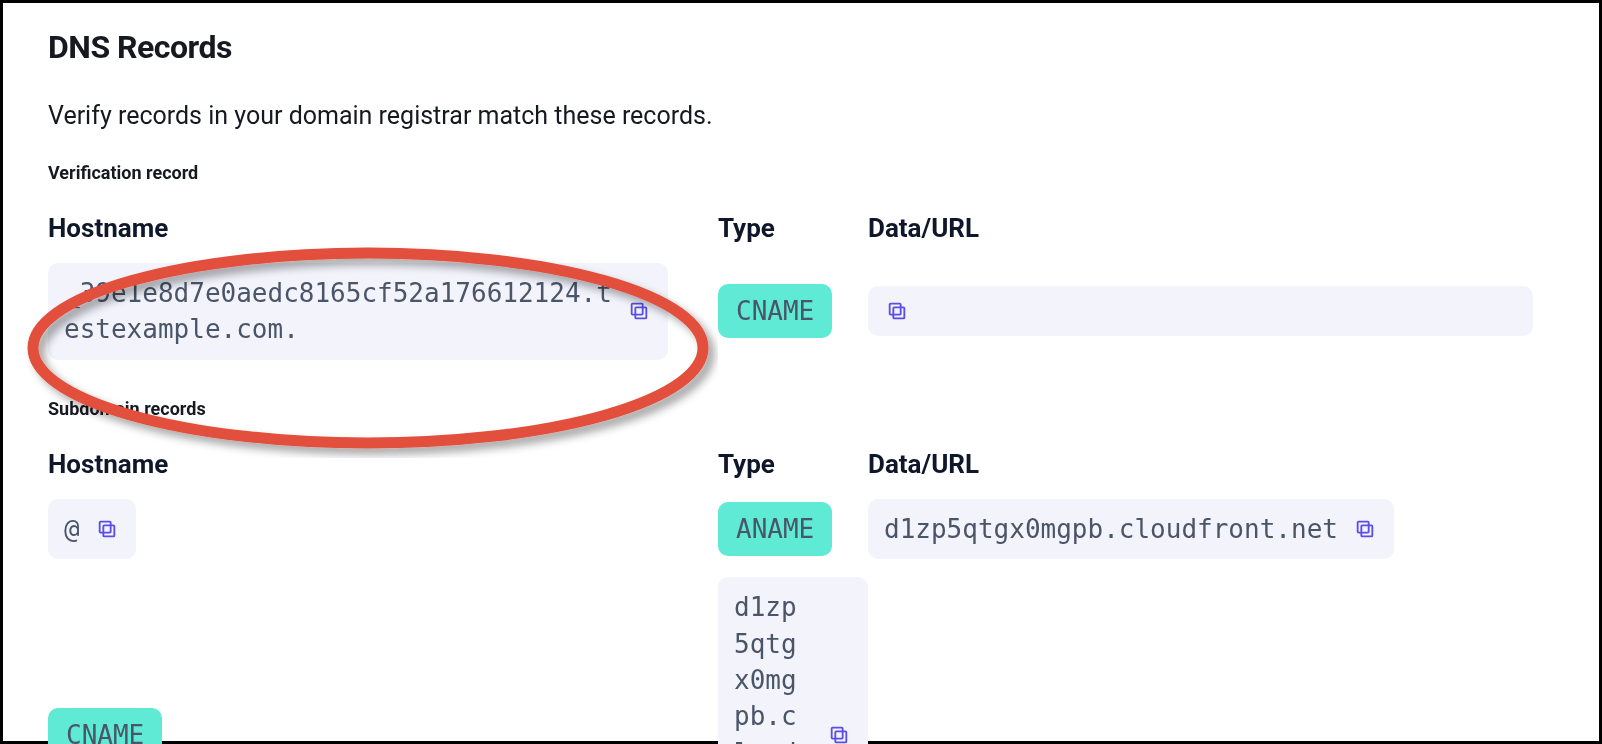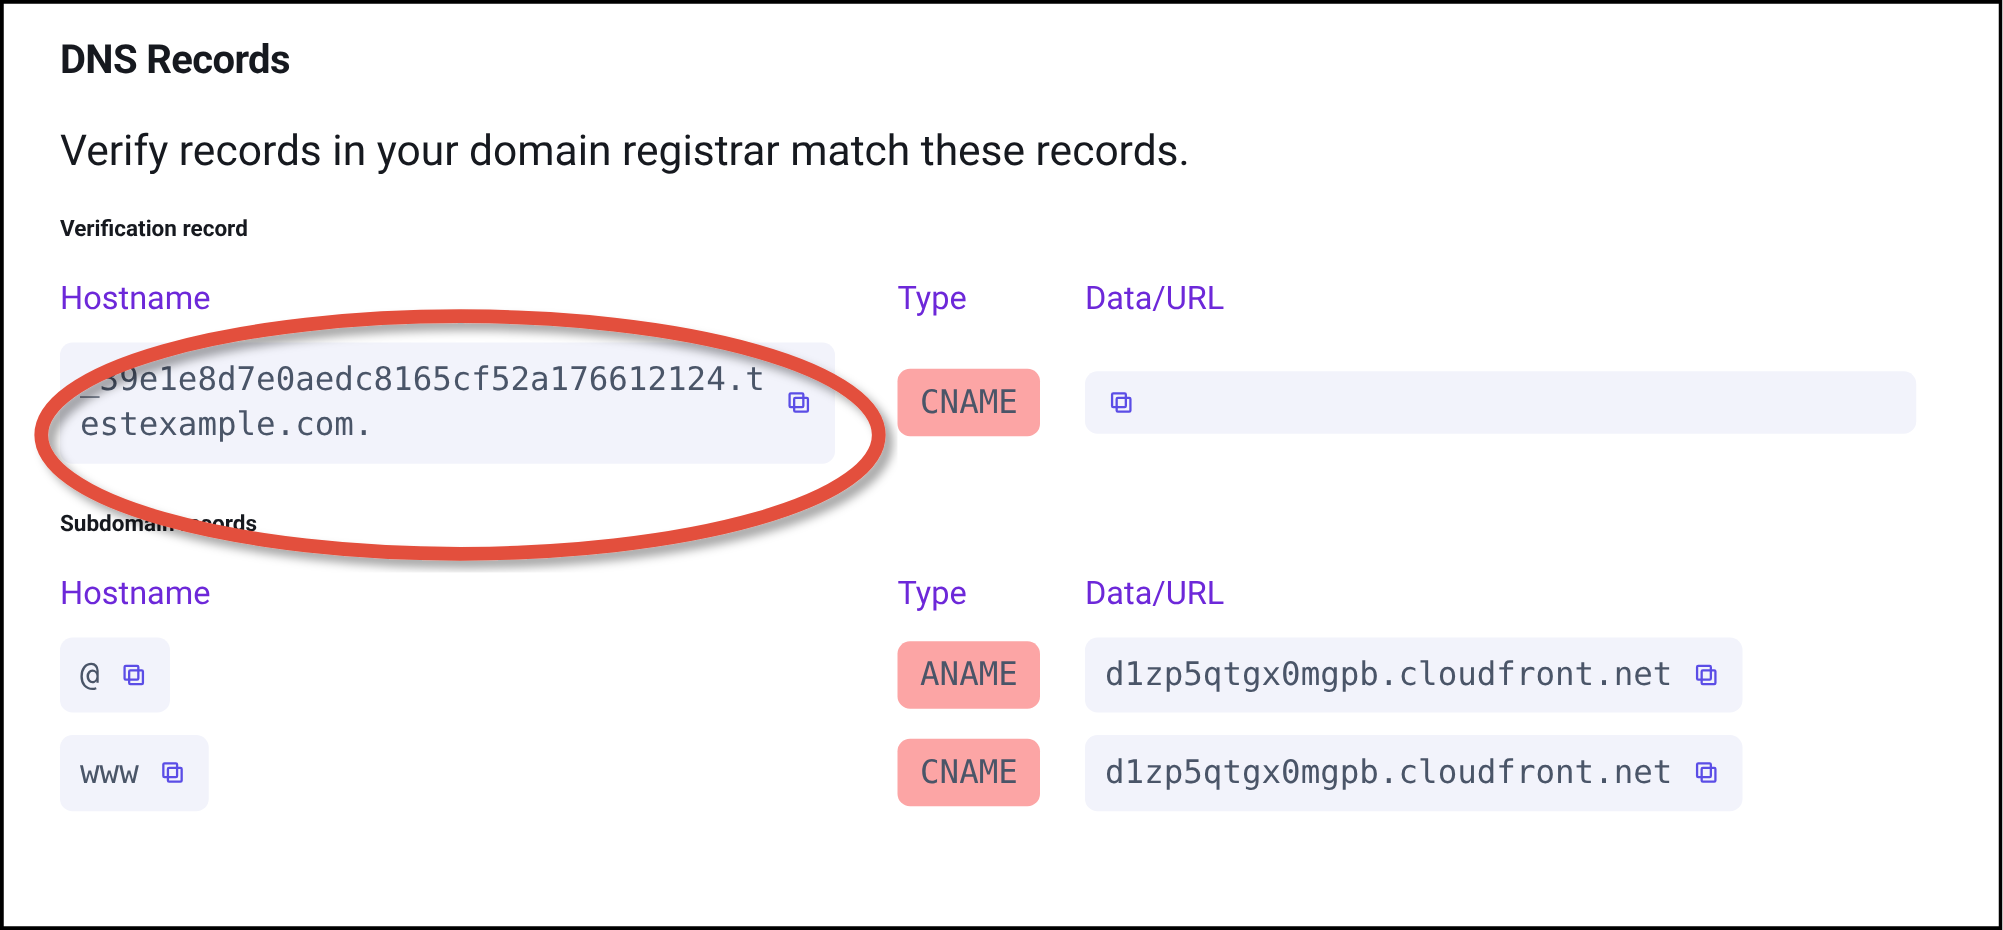--- a/index.html
+++ b/index.html
@@ -20,40 +20,40 @@
       position: relative;
     }
     h1 {
       font-size: 32px;
       font-weight: 700;
       color: #16191f;
       margin-bottom: 35px;
       letter-spacing: -0.5px;
     }
     .description {
-      font-size: 34px;
+      font-size: 25px;
       color: #16191f;
       margin-bottom: 32px;
     }
     h2 {
       font-size: 18px;
       font-weight: 700;
       color: #16191f;
       margin-bottom: 30px;
     }
     .table-header {
       display: grid;
       grid-template-columns: 670px 150px 1fr;
       gap: 0;
       margin-bottom: 20px;
     }
     .col-label {
       font-size: 26px;
-      color: #6d28d9;
-      font-weight: 400;
+      color: #0f172a;
+      font-weight: 700;
     }
     .record-row {
       display: grid;
       grid-template-columns: 670px 150px 1fr;
       gap: 0;
       align-items: center;
       margin-bottom: 18px;
     }
     .value-box {
       background: #f2f3fb;
@@ -88,21 +88,21 @@
       justify-content: center;
     }
     .copy-btn svg {
       width: 22px;
       height: 22px;
       stroke: #5b4de6;
       fill: none;
       stroke-width: 2;
     }
     .type-badge {
-      background: #fca5a5;
+      background: #5eead4;
       border-radius: 10px;
       padding: 12px 18px;
       font-family: ui-monospace, SFMono-Regular, Menlo, Monaco, Consolas, monospace;
       font-size: 26px;
       color: #4a5568;
       width: fit-content;
     }
     .section-spacer {
       margin-top: 38px;
     }
@@ -191,31 +191,20 @@
               <rect x="8" y="8" width="12" height="12" rx="1"></rect>
               <rect x="4" y="4" width="12" height="12" rx="1"></rect>
             </svg>
         </span>
       </div>
     </div>
   </div>
 
   <div class="record-row">
     <div>
-      <div class="value-box">
-        <span class="value-text">www</span>
-        <span class="copy-btn">
-          <svg viewBox="0 0 24 24">
-              <rect x="8" y="8" width="12" height="12" rx="1"></rect>
-              <rect x="4" y="4" width="12" height="12" rx="1"></rect>
-            </svg>
-        </span>
-      </div>
-    </div>
-    <div>
       <div class="type-badge">CNAME</div>
     </div>
     <div>
       <div class="value-box">
         <span class="value-text">d1zp5qtgx0mgpb.cloudfront.net</span>
         <span class="copy-btn">
           <svg viewBox="0 0 24 24">
               <rect x="8" y="8" width="12" height="12" rx="1"></rect>
               <rect x="4" y="4" width="12" height="12" rx="1"></rect>
             </svg>

